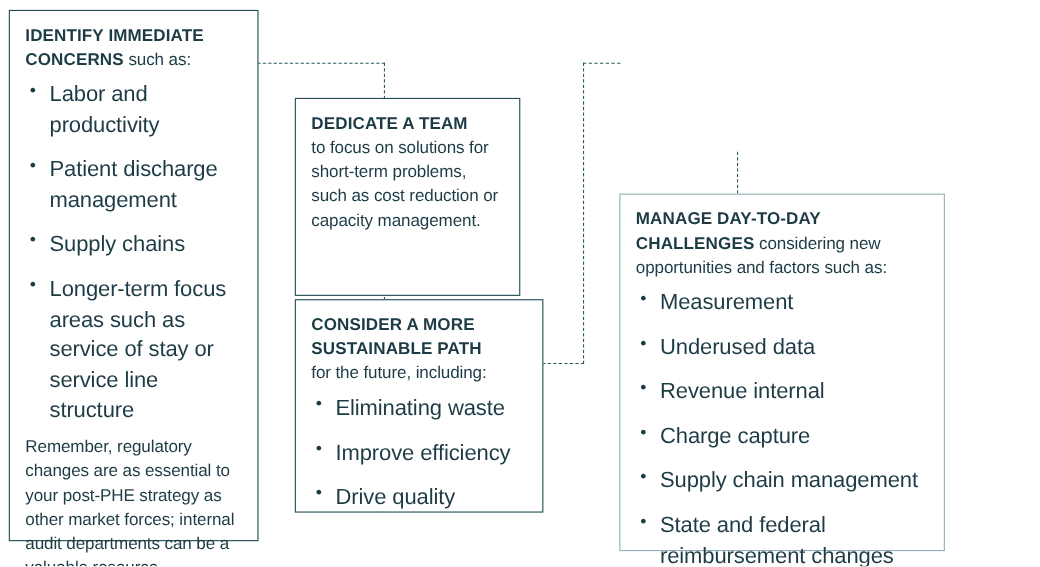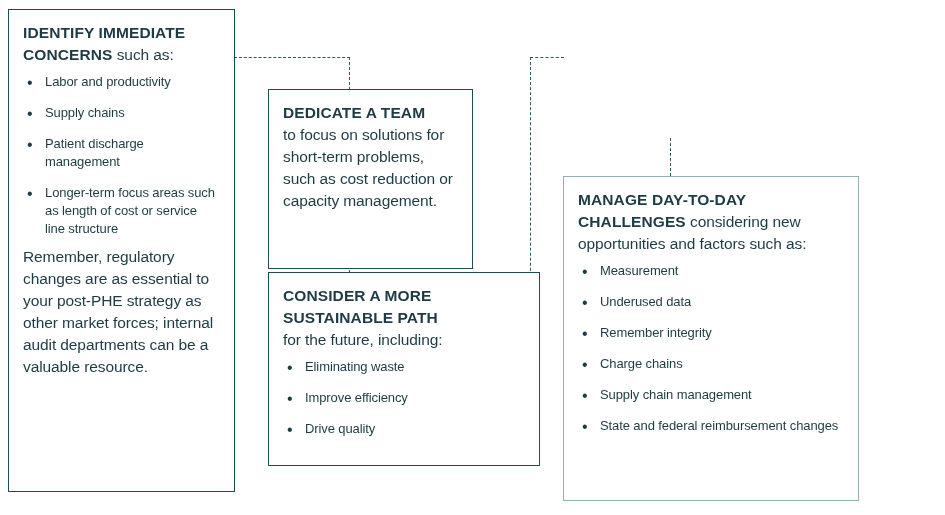--- a/index.html
+++ b/index.html
@@ -53,21 +53,21 @@
     list-style: none;
     margin: 0 0 8px 0;
     padding: 0;
   }
   ul.bullets:last-child { margin-bottom: 0; }
 
   ul.bullets li {
     position: relative;
     padding-left: 22px;
     margin-bottom: 13px;
-    font-size: 13px;
+    font-size: 20px;
     line-height: 1.38;
     letter-spacing: -0.1px;
   }
   ul.bullets li:last-child { margin-bottom: 0; }
 
   ul.bullets li::before {
     content: "\2022";
     position: absolute;
     left: 4px;
     top: -1px;
@@ -108,38 +108,38 @@
 
   <div class="conn conn-v" style="left:670px; top:138px; height:38px;"></div>
 
   <div class="box strong" style="left:8px; top:9px; width:227px; height:483px;">
     <div class="box-inner">
       <p class="para tight">
         <span class="hd">IDENTIFY IMMEDIATE CONCERNS</span><span> such as:</span>
       </p>
       <ul class="bullets">
         <li>Labor and productivity</li>
+        <li>Patient discharge management</li>
         <li>Supply chains</li>
-        <li>Patient discharge management</li>
-        <li>Longer-term focus areas such as length of cost or service line structure</li>
+        <li>Longer-term focus areas such as service of stay or service line structure</li>
       </ul>
       <p class="para">Remember, regulatory changes are as essential to your post-PHE strategy as other market forces; internal audit departments can be a valuable resource.</p>
     </div>
   </div>
 
   <div class="box strong" style="left:268px; top:89px; width:205px; height:180px;">
     <div class="box-inner">
       <p class="para">
         <span class="hd">DEDICATE A TEAM</span><br>
         <span>to focus on solutions for short-term problems, such as cost reduction or capacity management.</span>
       </p>
     </div>
   </div>
 
-  <div class="box strong" style="left:268px; top:272px; width:272px; height:194px;">
+  <div class="box strong" style="left:268px; top:272px; width:226px; height:194px;">
     <div class="box-inner">
       <p class="para tight">
         <span class="hd">CONSIDER A MORE SUSTAINABLE PATH</span><br>
         <span>for the future, including:</span>
       </p>
       <ul class="bullets">
         <li>Eliminating waste</li>
         <li>Improve efficiency</li>
         <li>Drive quality</li>
       </ul>
@@ -148,21 +148,21 @@
 
 
   <div class="box" style="left:563px; top:176px; width:296px; height:325px;">
     <div class="box-inner">
       <p class="para tight">
         <span class="hd">MANAGE DAY-TO-DAY CHALLENGES</span><span> considering new opportunities and factors such as:</span>
       </p>
       <ul class="bullets">
         <li>Measurement</li>
         <li>Underused data</li>
-        <li>Remember integrity</li>
-        <li>Charge chains</li>
+        <li>Revenue internal</li>
+        <li>Charge capture</li>
         <li>Supply chain management</li>
         <li>State and federal reimbursement changes</li>
       </ul>
     </div>
   </div>
 
 </div>
 
 </body></html>

